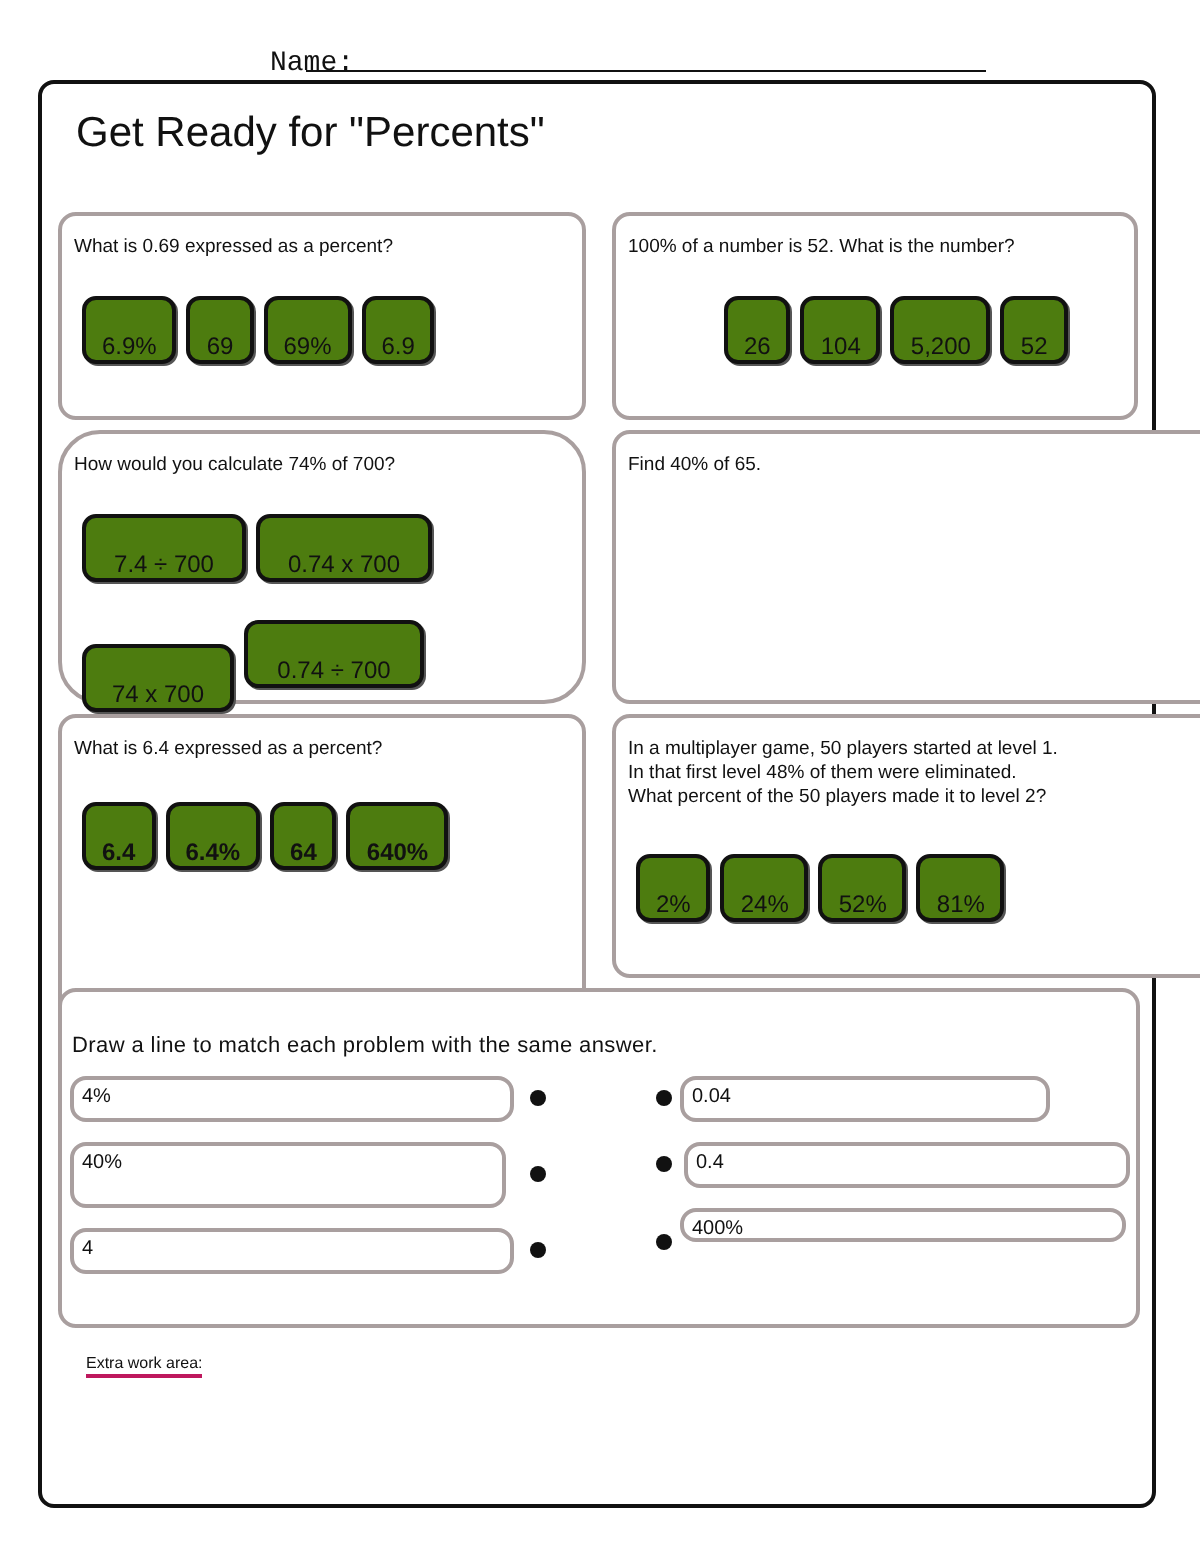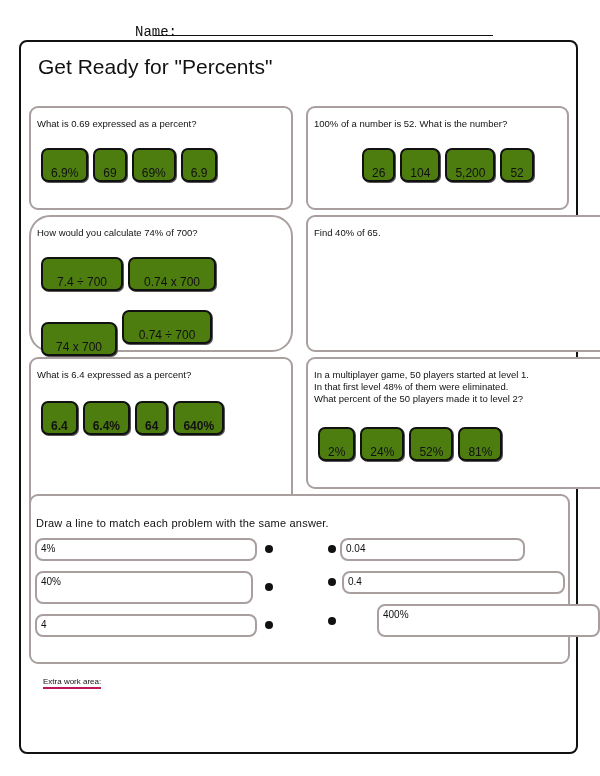--- a/index.html
+++ b/index.html
@@ -102,16 +102,16 @@
 <div class="dot" style="left:265px;top:545px;"></div>
 <div class="dot" style="left:265px;top:583px;"></div>
 <div class="dot" style="left:265px;top:621px;"></div>
 
 <div class="dot" style="left:328px;top:545px;"></div>
 <div class="dot" style="left:328px;top:578px;"></div>
 <div class="dot" style="left:328px;top:617px;"></div>
 
 <div class="mbox" style="left:340px;top:538px;width:185px;height:23px;">0.04</div>
 <div class="mbox" style="left:320px;top:571px;width:223px;height:23px;margin-left:22px;">0.4</div>
-<div class="mbox" style="left:340px;top:604px;width:223px;height:33px;margin-left:37px;">400%</div>
+<div class="mbox" style="left:340px;top:604px;width:223px;height:17px;">400%</div>
 
 <div class="extra">Extra work area:</div>
 <div style="position:absolute;left:25px;top:692px;width:548px;height:58px;"></div>
 
 </body></html>

